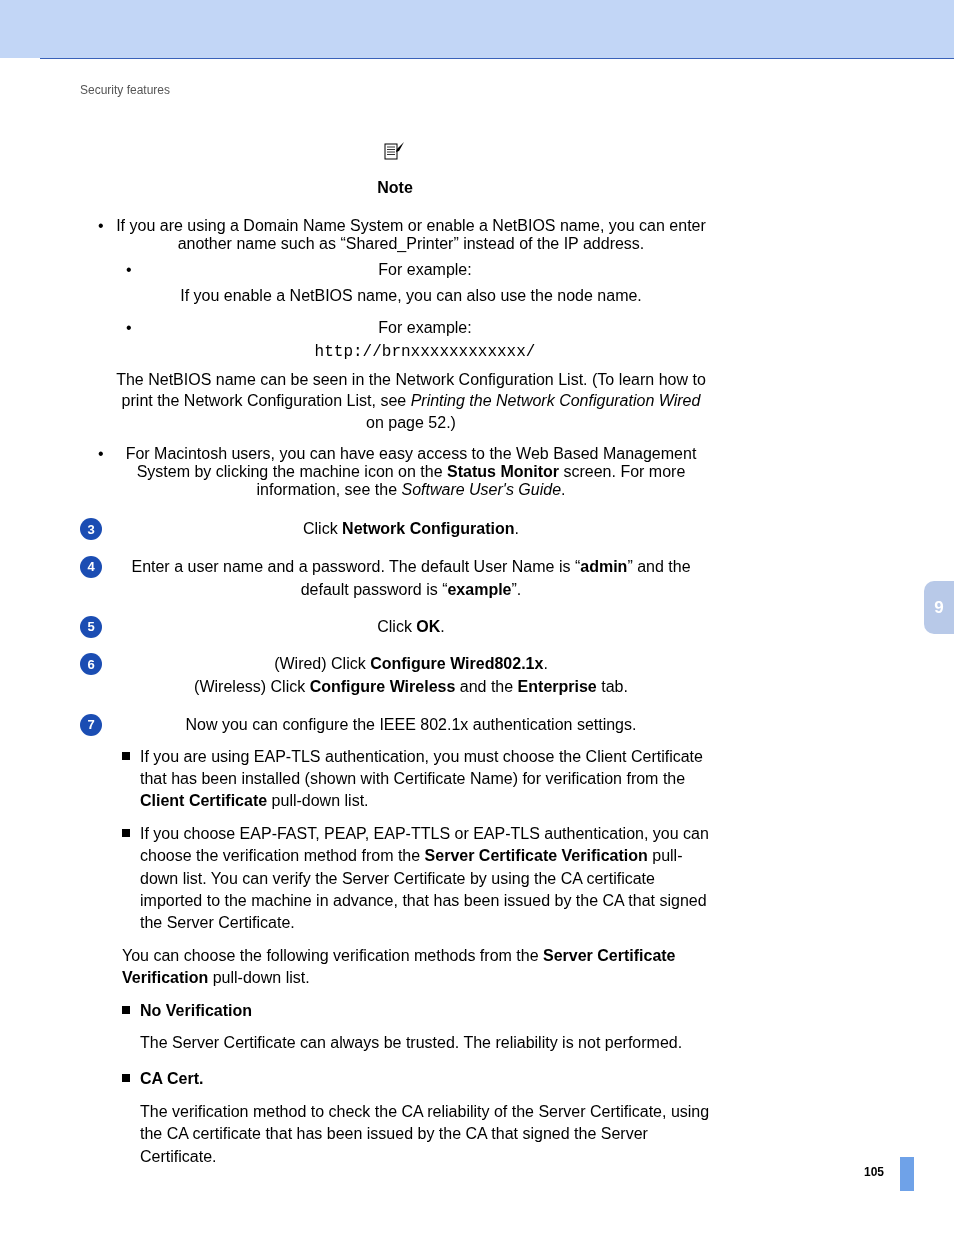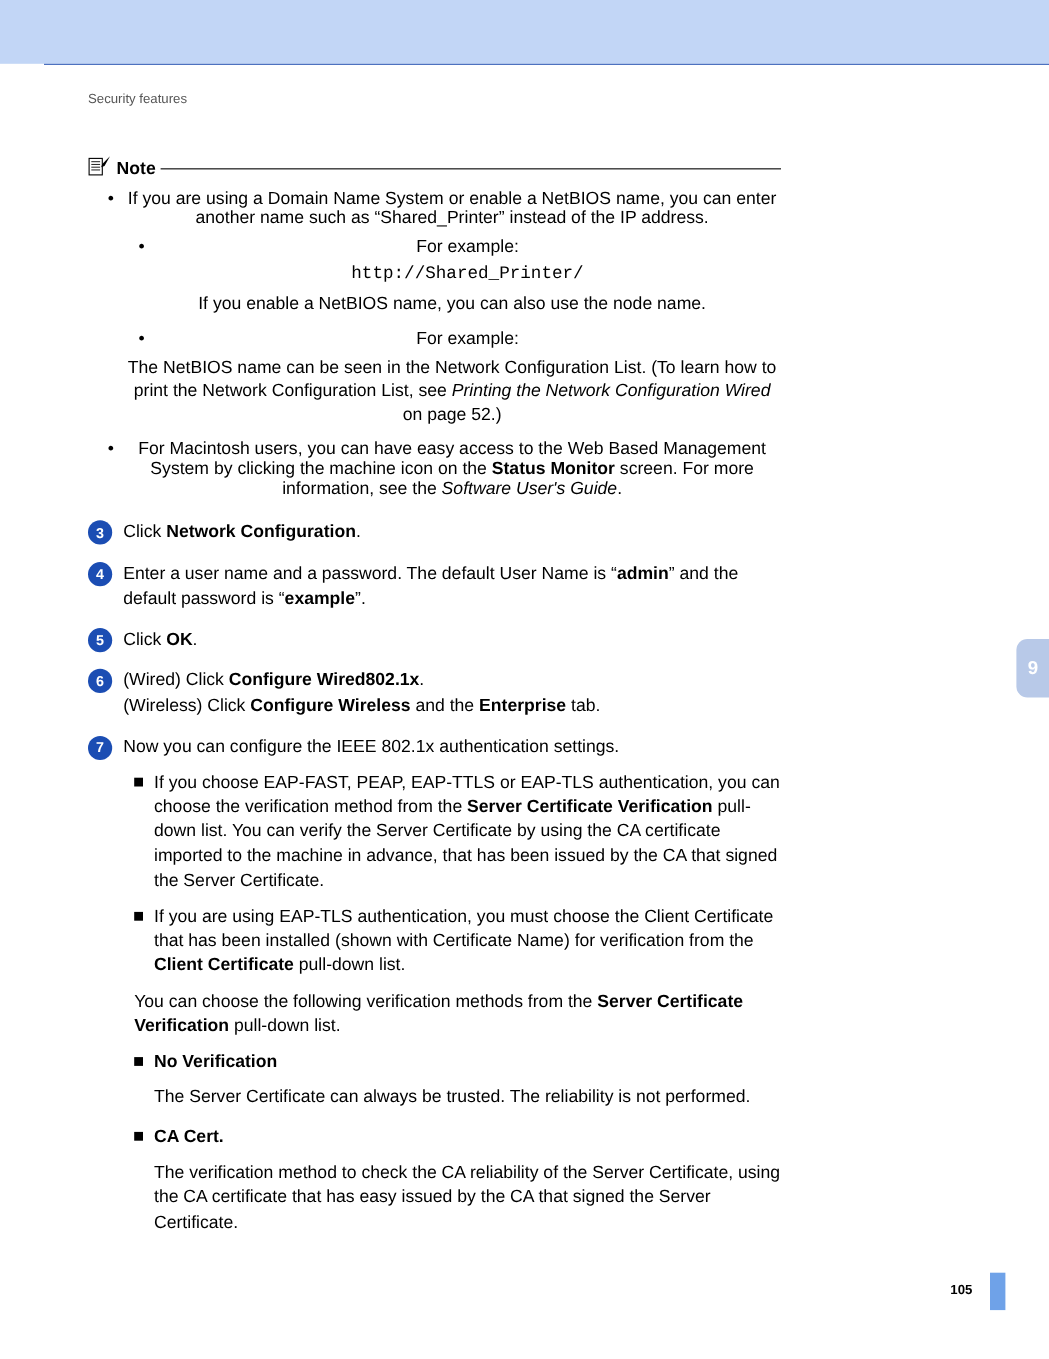--- a/index.html
+++ b/index.html
@@ -3,35 +3,35 @@
 <meta charset="utf-8">
 <style>
   * { box-sizing: border-box; margin: 0; padding: 0; }
   html, body { width: 954px; height: 1235px; }
   body { font-family: Arial, Helvetica, sans-serif; font-size: 16px; color: #000; background: #fff; position: relative; }
   .top-bar { position: absolute; top: 0; left: 0; width: 954px; height: 58px; background: #c2d6f6; }
   .top-rule { position: absolute; top: 58px; left: 40px; right: 0; height: 1px; background: #3a62b8; }
   .page { position: absolute; top: 59px; left: 0; width: 790px; padding: 24px 80px 0 80px; }
   .hdr { font-size: 12px; color: #555; margin-bottom: 44px; }
   .note-block { margin-bottom: 18px; }
-  .note-title { display: flex; align-items: center; gap: 4px; }
+  .note-title { display: flex; align-items: center; gap: 14px; flex-direction: column; }
   .note-title .rule { flex: 1; height: 1px; background: #000; }
   .note-label { font-weight: bold; font-size: 16px; }
   .note-icon { display: inline-block; }
   .note-body { padding: 6px 0 0 18px; }
   .outer-bullet { position: relative; padding-left: 14px; margin-bottom: 4px; text-align: center; }
   .outer-bullet::before { content: "•"; position: absolute; left: 0; top: 0; }
   .inner-area { padding-left: 14px; }
   .inner-bullet { position: relative; padding-left: 14px; margin: 8px 0 6px 0; }
   .inner-bullet::before { content: "•"; position: absolute; left: 0; top: 0; }
   .mono { font-family: "Courier New", monospace; font-size: 16px; margin: 4px 0 8px 14px; }
   .para { margin: 6px 0 12px 0; line-height: 1.35; }
   .step { display: flex; align-items: flex-start; gap: 10px; margin: 14px 0 4px 0; }
   .badge { flex: 0 0 22px; width: 22px; height: 22px; border-radius: 50%; background: #1b4db3; color: #fff; font-size: 13px; font-weight: bold; display: flex; align-items: center; justify-content: center; margin-top: 1px; }
-  .step-body { flex: 1; line-height: 1.45; }
+  .step-body { flex: 1; line-height: 1.45; text-align: center; }
   .sq-list { padding-left: 42px; }
   .sq-item { position: relative; padding-left: 18px; margin: 10px 0; line-height: 1.4; }
   .sq-item::before { content: ""; position: absolute; left: 0; top: 6px; width: 8px; height: 8px; background: #000; }
   .sub-para { padding-left: 42px; margin: 8px 0; line-height: 1.4; }
   .def-body { padding-left: 60px; margin: 6px 0 14px 0; line-height: 1.4; }
   b { font-weight: bold; }
   i { font-style: italic; }
   .side-tab { position: absolute; right: 0; top: 581px; width: 30px; height: 53px; background: #b8c9e8; border-radius: 10px 0 0 10px; display: flex; align-items: center; justify-content: center; color: #fff; font-size: 17px; font-weight: bold; }
   .page-num { position: absolute; right: 70px; bottom: 56px; font-size: 12px; font-weight: bold; }
   .bottom-mark { position: absolute; right: 40px; bottom: 44px; width: 14px; height: 34px; background: #6fa2e8; }
@@ -63,25 +63,25 @@
         </svg>
       </span>
       <span class="note-label">Note</span>
       <span class="rule"></span>
     </div>
     <div class="note-body">
       <div class="outer-bullet">
         <span>If you are using a Domain Name System or enable a NetBIOS name, you can enter another name such as “Shared_Printer” instead of the IP address.</span>
         <div class="inner-area">
           <div class="inner-bullet">For example:</div>
-          <div class="mono">http://Shared_Printer/</div>
         </div>
         <div class="para">If you enable a NetBIOS name, you can also use the node name.</div>
         <div class="inner-area">
           <div class="inner-bullet">For example:</div>
+          <div class="mono">http://brnxxxxxxxxxxxx/</div>
         </div>
         <div class="para">
           <span>The NetBIOS name can be seen in the Network Configuration List. (To learn how to print the Network Configuration List, see </span><i>Printing the Network Configuration Wired</i><span> on page 52.)</span>
         </div>
       </div>
       <div class="outer-bullet">
         <span>For Macintosh users, you can have easy access to the Web Based Management System by clicking the machine icon on the </span><b>Status Monitor</b><span> screen. For more information, see the </span><i>Software User's Guide</i><span>.</span>
       </div>
     </div>
   </div>
@@ -115,34 +115,34 @@
     </div>
   </div>
 
   <div class="step">
     <div class="badge">7</div>
     <div class="step-body">Now you can configure the IEEE 802.1x authentication settings.</div>
   </div>
 
   <div class="sq-list">
     <div class="sq-item">
-      <span>If you choose EAP-FAST, PEAP, EAP-TTLS or EAP-TLS authentication, you can choose the verification method from the </span><b>Server Certificate Verification</b><span> pull-down list. You can verify the Server Certificate by using the CA certificate imported to the machine in advance, that has been issued by the CA that signed the Server Certificate.</span>
+      <span>If you are using EAP-TLS authentication, you must choose the Client Certificate that has been installed (shown with Certificate Name) for verification from the </span><b>Client Certificate</b><span> pull-down list.</span>
     </div>
     <div class="sq-item">
-      <span>If you are using EAP-TLS authentication, you must choose the Client Certificate that has been installed (shown with Certificate Name) for verification from the </span><b>Client Certificate</b><span> pull-down list.</span>
+      <span>If you choose EAP-FAST, PEAP, EAP-TTLS or EAP-TLS authentication, you can choose the verification method from the </span><b>Server Certificate Verification</b><span> pull-down list. You can verify the Server Certificate by using the CA certificate imported to the machine in advance, that has been issued by the CA that signed the Server Certificate.</span>
     </div>
   </div>
 
   <div class="sub-para">
     <span>You can choose the following verification methods from the </span><b>Server Certificate Verification</b><span> pull-down list.</span>
   </div>
 
   <div class="sq-list">
     <div class="sq-item"><b>No Verification</b></div>
   </div>
   <div class="def-body">The Server Certificate can always be trusted. The reliability is not performed.</div>
 
   <div class="sq-list">
     <div class="sq-item"><b>CA Cert.</b></div>
   </div>
-  <div class="def-body">The verification method to check the CA reliability of the Server Certificate, using the CA certificate that has easy issued by the CA that signed the Server Certificate.</div>
+  <div class="def-body">The verification method to check the CA reliability of the Server Certificate, using the CA certificate that has been issued by the CA that signed the Server Certificate.</div>
 
 </div>
 
 </body></html>

